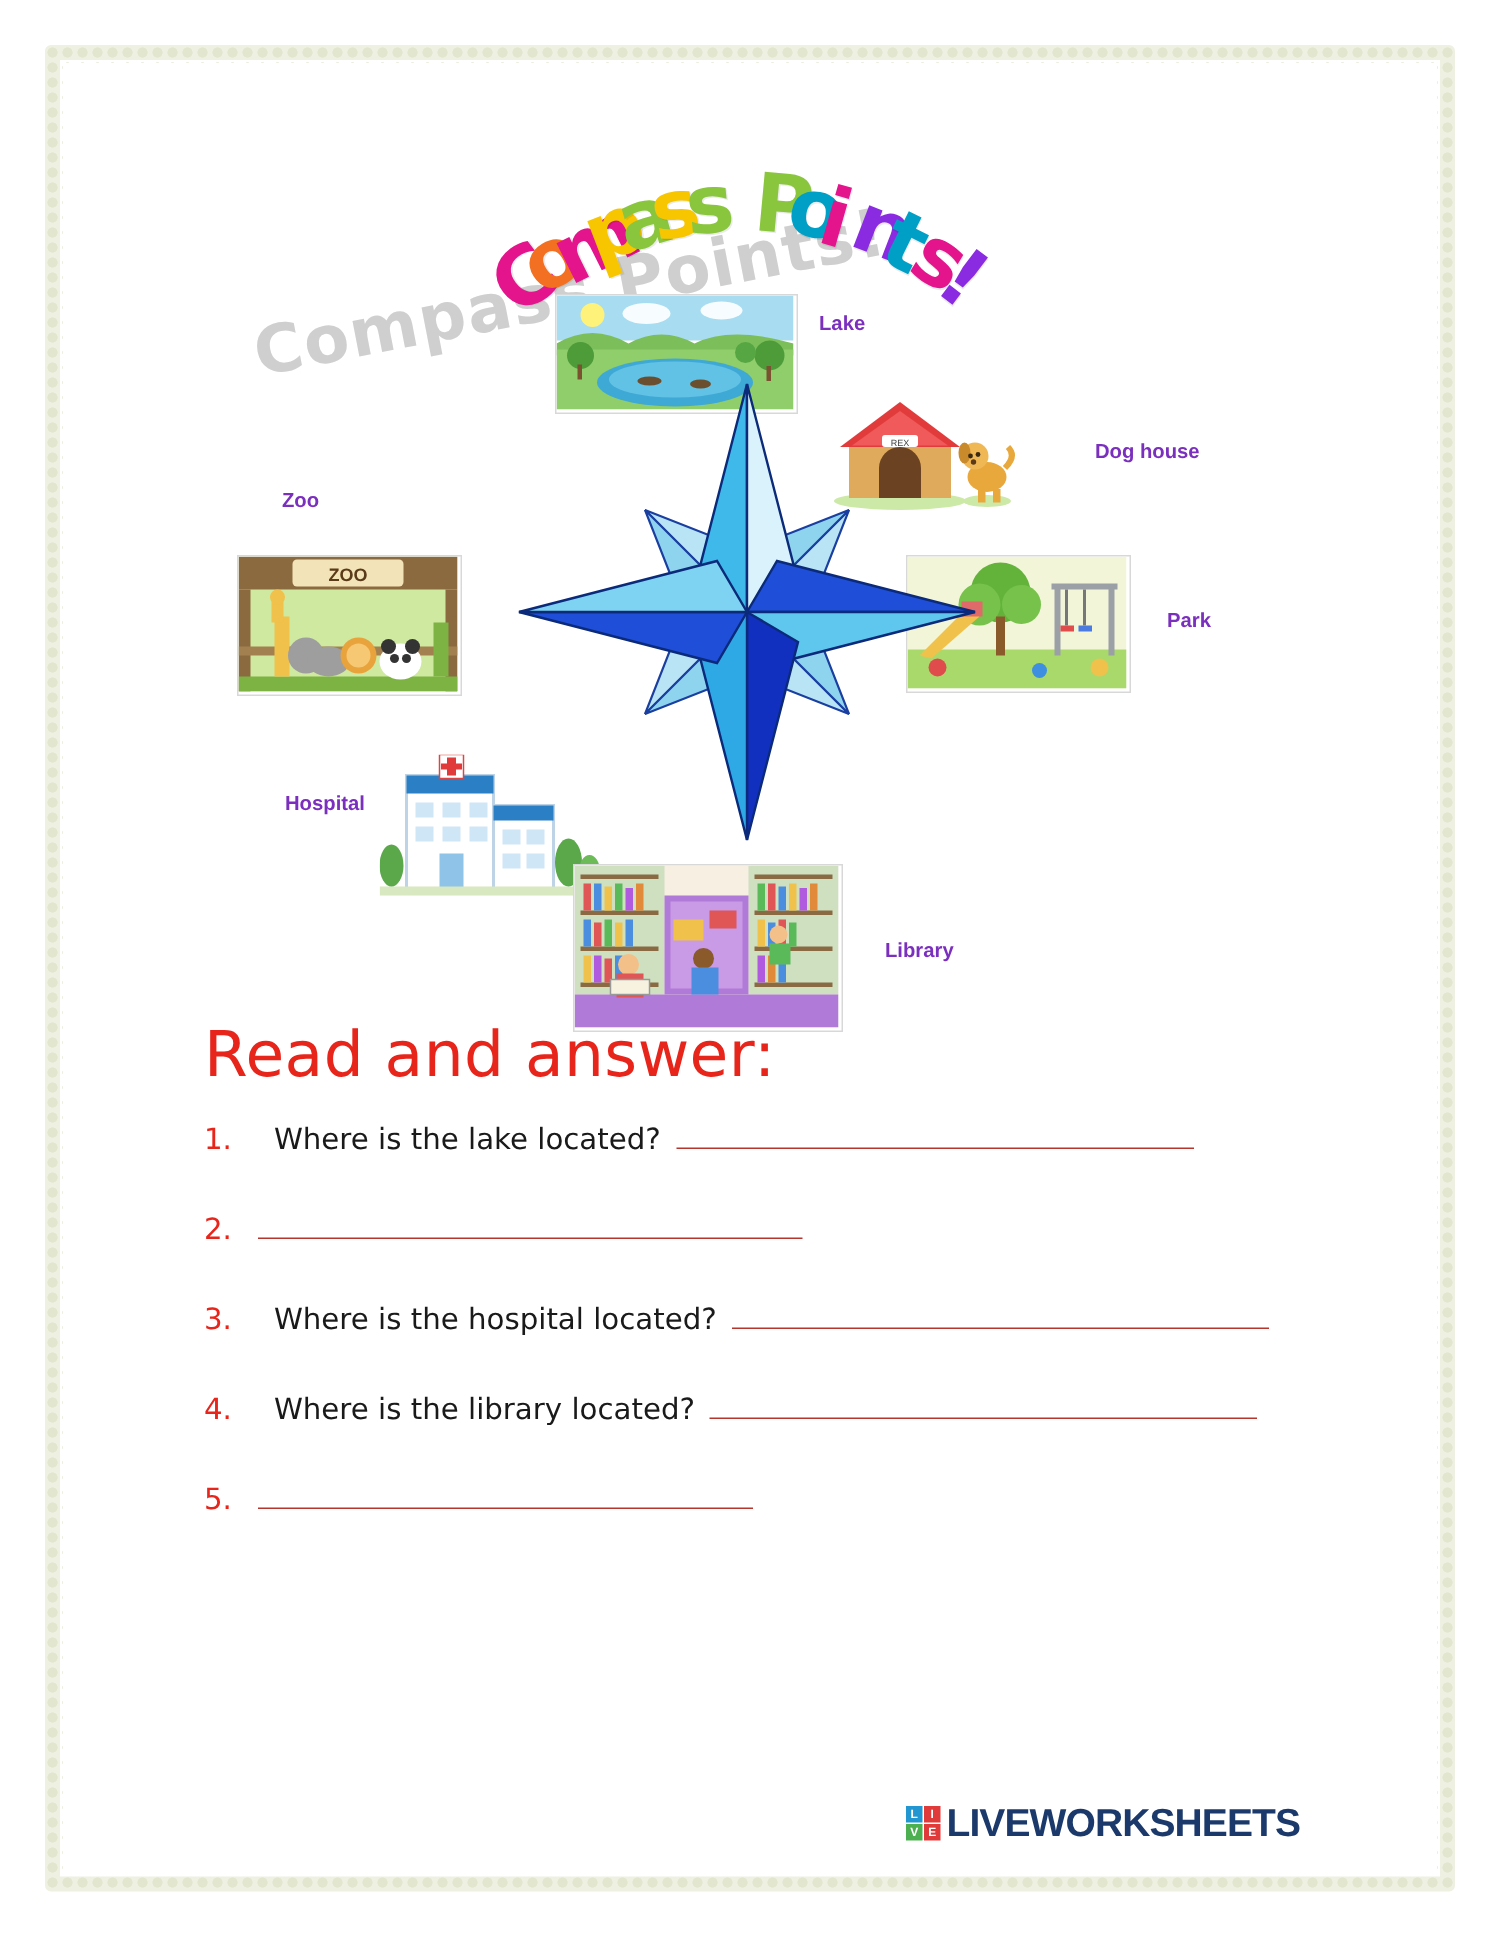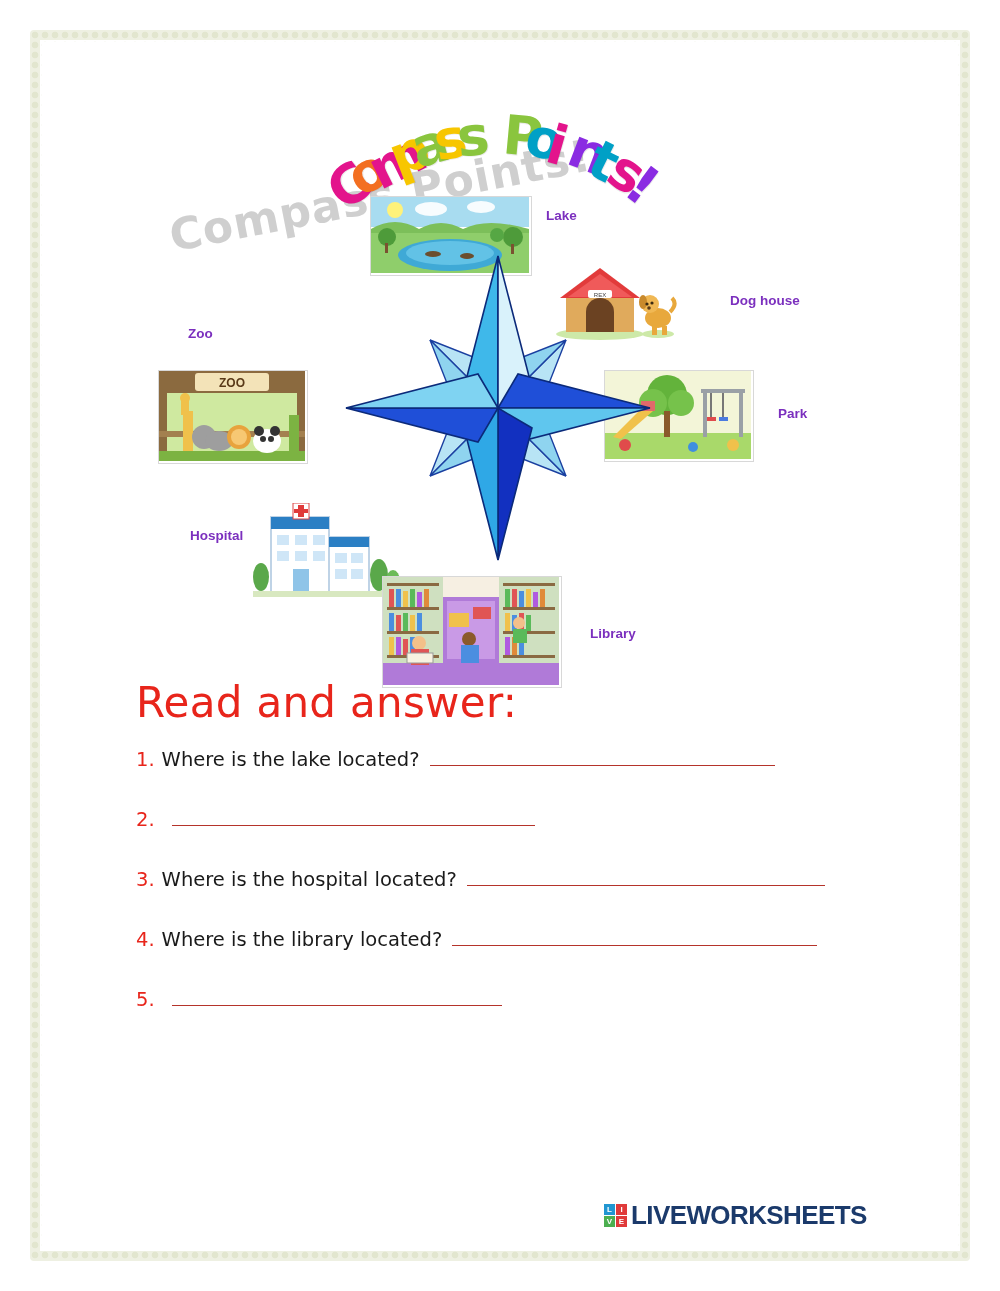--- a/index.html
+++ b/index.html
@@ -157,21 +157,21 @@
     margin-bottom: 37px;
     font-size: 19.5px;
     font-family: "DejaVu Sans", sans-serif;
     color: #1a1a1a;
     white-space: nowrap;
   }
   .q-num {
     color: #e8251b;
     margin-right: 7px;
   }
-  .q-text { color: #1a1a1a; }
+  .q-text { color: #1a1a1a; margin-left: 21px; }
   .q-blank {
     display: inline-block;
     margin-left: 10px;
     border-bottom: 1.6px solid #b5342b;
     height: 17px;
   }
 
   
   .footer {
     position: absolute;

